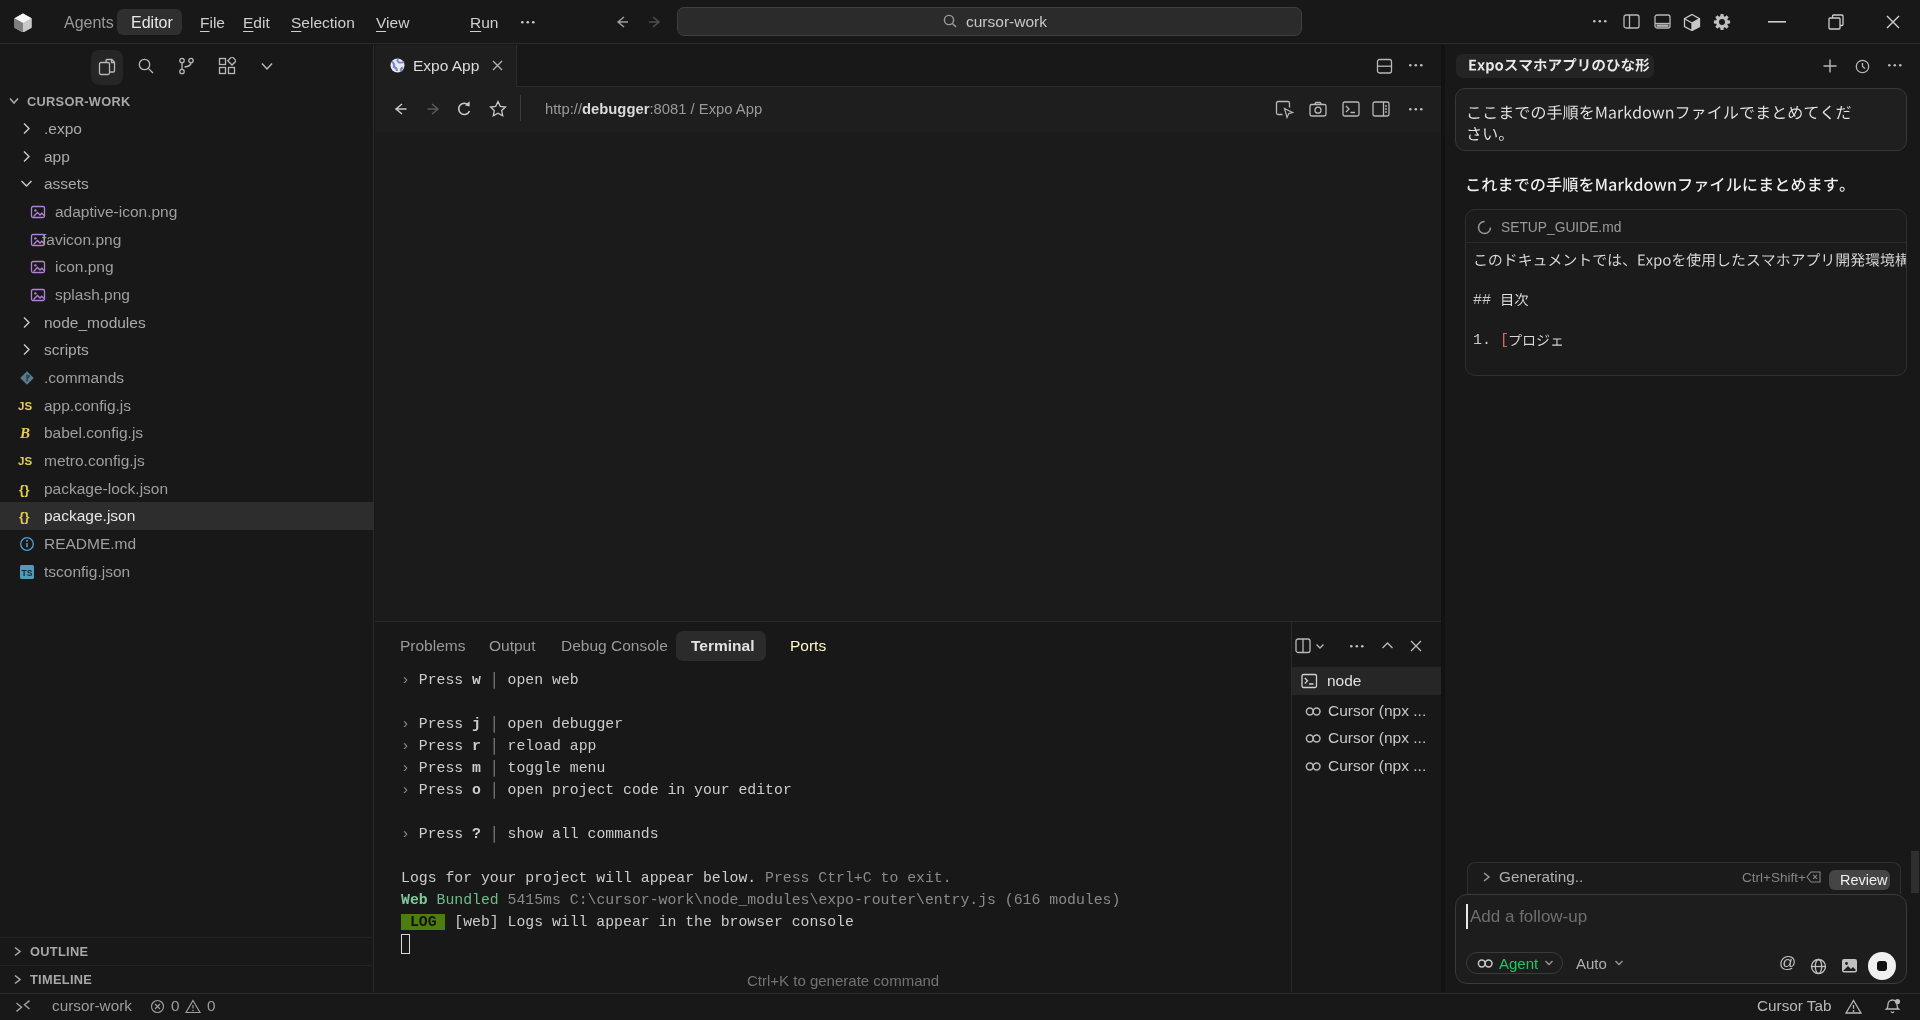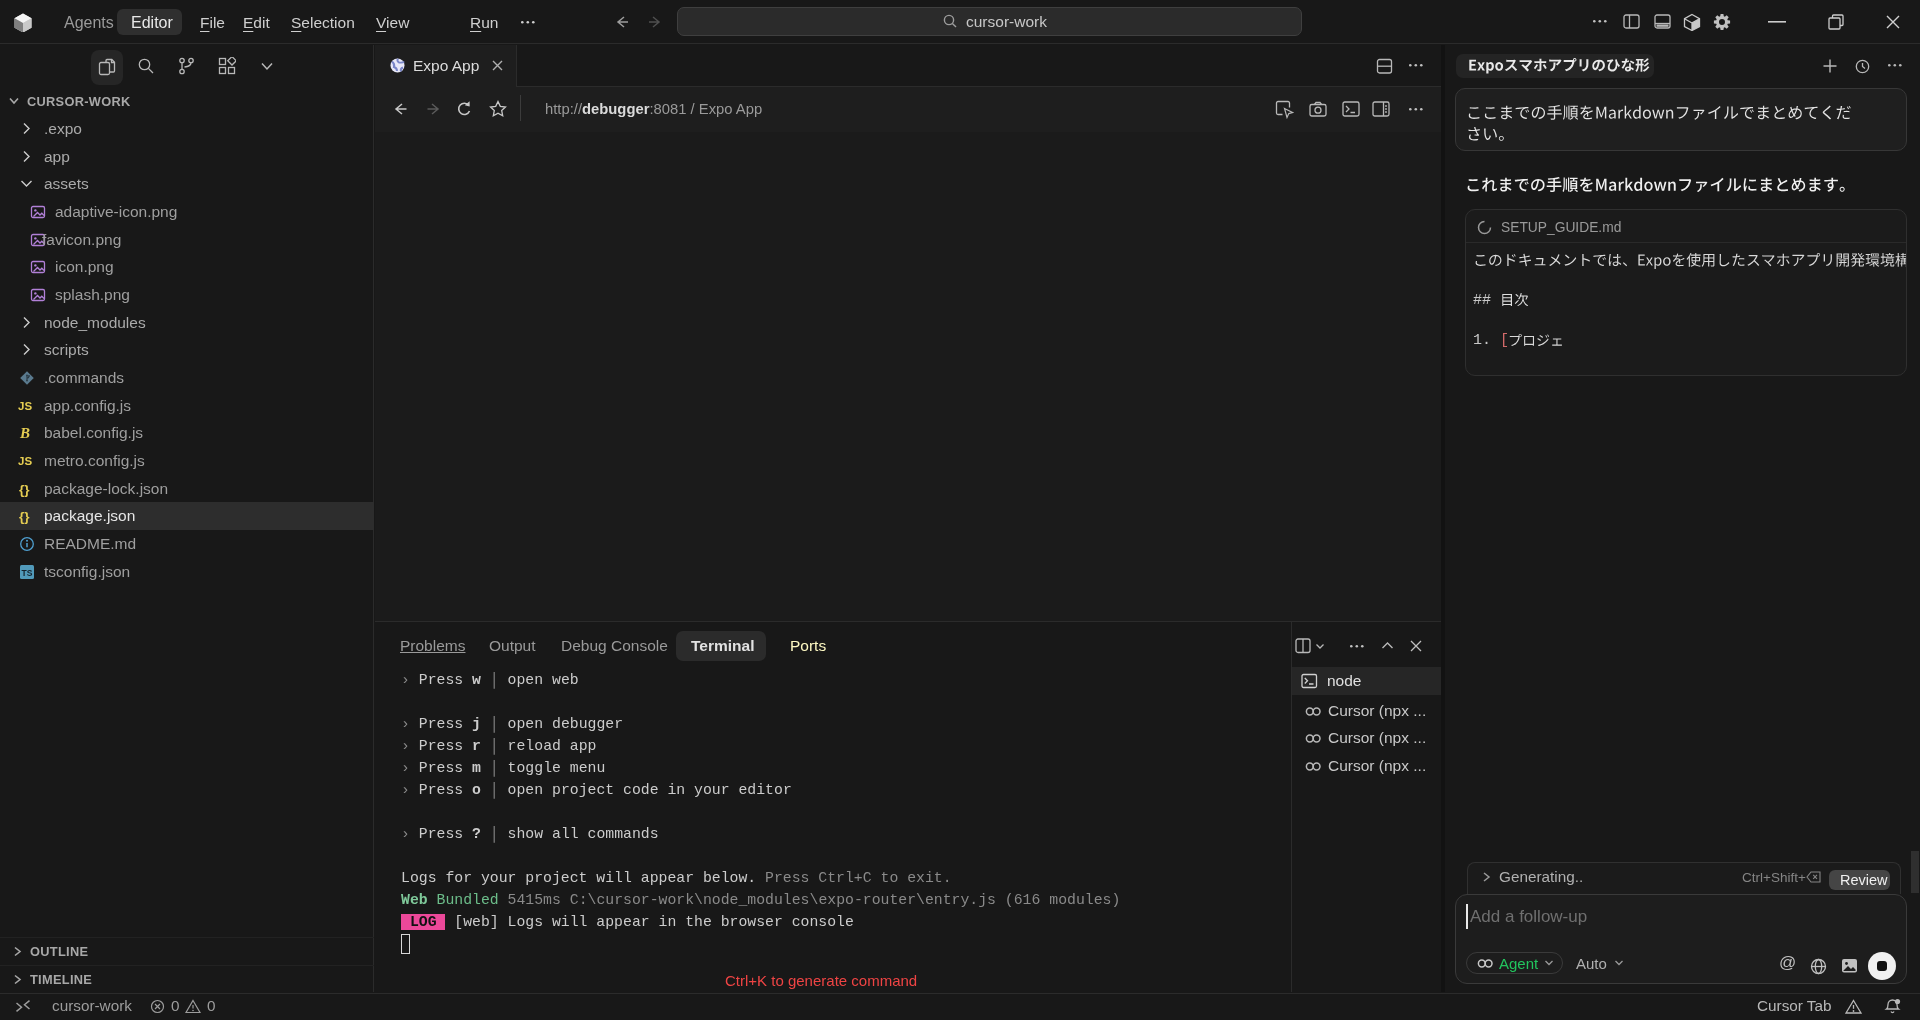--- a/index.html
+++ b/index.html
@@ -237,21 +237,21 @@
     <circle cx="14" cy="5" r="0.9" fill="#b8b8b8"></circle>
     <circle cx="14" cy="8" r="0.9" fill="#b8b8b8"></circle>
     <circle cx="14" cy="11" r="0.9" fill="#b8b8b8"></circle>
   </svg>
 <svg style="position:absolute;left:1408.2px;top:106.7px;" width="15.6" height="4.6" viewBox="0 0 15.6 4.6" fill="none">
     <circle cx="2.3" cy="2.3" r="1.3" fill="#c0c0c0"></circle>
     <circle cx="7.8" cy="2.3" r="1.3" fill="#c0c0c0"></circle>
     <circle cx="13.3" cy="2.3" r="1.3" fill="#c0c0c0"></circle>
   </svg>
 <div style="position:absolute;left:375px;top:621px;width:1066px;height:371px;background:#181818;border-top:1px solid #2b2b2b;"></div>
-<div style="position:absolute;left:400px;top:646.0px;transform:translateY(-50%);font:15.5px 'Liberation Sans',sans-serif;color:#9a9a9a;white-space:pre;text-decoration:underline;">Problems</div>
+<div style="position:absolute;left:400px;top:646.0px;transform:translateY(-50%);font:15.5px 'Liberation Sans',sans-serif;color:#9a9a9a;white-space:pre;">Problems</div>
 <div style="position:absolute;left:489px;top:646.0px;transform:translateY(-50%);font:15.5px 'Liberation Sans',sans-serif;color:#9a9a9a;white-space:pre;">Output</div>
 <div style="position:absolute;left:561px;top:646.0px;transform:translateY(-50%);font:15.5px 'Liberation Sans',sans-serif;color:#9a9a9a;white-space:pre;">Debug Console</div>
 <div style="position:absolute;left:676px;top:631px;width:90px;height:30px;background:#2b2b2b;border-radius:7px;"></div>
 <div style="position:absolute;left:691px;top:646.0px;transform:translateY(-50%);font:15.5px 'Liberation Sans',sans-serif;font-weight:600;color:#e2e2e2;white-space:pre;">Terminal</div>
 <div style="position:absolute;left:774px;top:646.0px;transform:translateY(-50%);font:15.5px 'Liberation Sans',sans-serif;color:#fef9c3;white-space:pre;margin-left:16px;">Ports</div>
 <svg style="position:absolute;left:1295px;top:638px;" width="17" height="16" viewBox="0 0 17 16" fill="none">
     <rect x="1" y="1" width="14" height="13.5" rx="2" stroke="#b8b8b8" stroke-width="1.3" fill="none"></rect>
     <path d="M8 1 V14.5" stroke="#b8b8b8" stroke-width="1.3" fill="none"></path>
   </svg>
 <svg style="position:absolute;left:1315px;top:643px;" width="10" height="7" viewBox="0 0 10 7" fill="none">
@@ -269,23 +269,23 @@
     <path d="M2 2 L12 12 M12 2 L2 12" stroke="#c0c0c0" stroke-width="1.3"></path>
   </svg>
 <div style="position:absolute;left:401px;top:680.0px;transform:translateY(-50%);font:14.8px 'Liberation Mono',monospace;color:#cccccc;white-space:pre;"><span style="color:#8a8a8a">›</span> Press <b>w</b> <span style="color:#8a8a8a">│</span> open web</div>
 <div style="position:absolute;left:401px;top:724.0px;transform:translateY(-50%);font:14.8px 'Liberation Mono',monospace;color:#cccccc;white-space:pre;"><span style="color:#8a8a8a">›</span> Press <b>j</b> <span style="color:#8a8a8a">│</span> open debugger</div>
 <div style="position:absolute;left:401px;top:746.0px;transform:translateY(-50%);font:14.8px 'Liberation Mono',monospace;color:#cccccc;white-space:pre;"><span style="color:#8a8a8a">›</span> Press <b>r</b> <span style="color:#8a8a8a">│</span> reload app</div>
 <div style="position:absolute;left:401px;top:768.0px;transform:translateY(-50%);font:14.8px 'Liberation Mono',monospace;color:#cccccc;white-space:pre;"><span style="color:#8a8a8a">›</span> Press <b>m</b> <span style="color:#8a8a8a">│</span> toggle menu</div>
 <div style="position:absolute;left:401px;top:790.0px;transform:translateY(-50%);font:14.8px 'Liberation Mono',monospace;color:#cccccc;white-space:pre;"><span style="color:#8a8a8a">›</span> Press <b>o</b> <span style="color:#8a8a8a">│</span> open project code in your editor</div>
 <div style="position:absolute;left:401px;top:834.0px;transform:translateY(-50%);font:14.8px 'Liberation Mono',monospace;color:#cccccc;white-space:pre;"><span style="color:#8a8a8a">›</span> Press <b>?</b> <span style="color:#8a8a8a">│</span> show all commands</div>
 <div style="position:absolute;left:401px;top:878.0px;transform:translateY(-50%);font:14.8px 'Liberation Mono',monospace;color:#cccccc;white-space:pre;">Logs for your project will appear below. <span style="color:#8a8a8a">Press Ctrl+C to exit.</span></div>
 <div style="position:absolute;left:401px;top:900.0px;transform:translateY(-50%);font:14.8px 'Liberation Mono',monospace;color:#cccccc;white-space:pre;"><b style="color:#7fc99a">Web</b> <span style="color:#6cbd8a">Bundled</span> <span style="color:#8a8a8a">5415ms C:\cursor-work\node_modules\expo-router\entry.js (616 modules)</span></div>
-<div style="position:absolute;left:401px;top:922.0px;transform:translateY(-50%);font:14.8px 'Liberation Mono',monospace;color:#cccccc;white-space:pre;"><span style="background:#ec4899;color:#111;font-weight:bold">&nbsp;LOG&nbsp;</span> [web] Logs will appear in the browser console</div>
+<div style="position:absolute;left:401px;top:922.0px;transform:translateY(-50%);font:14.8px 'Liberation Mono',monospace;color:#cccccc;white-space:pre;"><span style="background:#4d7c0f;color:#111;font-weight:bold">&nbsp;LOG&nbsp;</span> [web] Logs will appear in the browser console</div>
 <div style="position:absolute;left:401px;top:934px;width:9px;height:20px;border:1px solid #d8d8d8;"></div>
-<div style="position:absolute;left:725px;top:980.0px;transform:translateY(-50%);font:15px 'Liberation Sans',sans-serif;color:#ef4444;white-space:pre;">Ctrl+K to generate command</div>
+<div style="position:absolute;left:747px;top:980.0px;transform:translateY(-50%);font:15px 'Liberation Sans',sans-serif;color:#737373;white-space:pre;">Ctrl+K to generate command</div>
 <div style="position:absolute;left:1291px;top:621px;width:1px;height:371px;background:#2b2b2b;"></div>
 <div style="position:absolute;left:1292px;top:667px;width:149px;height:28px;background:#262626;"></div>
 <svg style="position:absolute;left:1301px;top:673px;" width="17" height="16" viewBox="0 0 17 16" fill="none">
     <rect x="1" y="1.5" width="14.5" height="13" rx="1.5" stroke="#d0d0d0" stroke-width="1.3"></rect>
     <path d="M3.8 5 L6.5 7.8 L3.8 10.5 M8 11 H12.5" stroke="#d0d0d0" stroke-width="1.3"></path>
   </svg>
 <div style="position:absolute;left:1327px;top:681.0px;transform:translateY(-50%);font:15.5px 'Liberation Sans',sans-serif;color:#e0e0e0;white-space:pre;">node</div>
 <svg style="position:absolute;left:1305px;top:705.5px;" width="17" height="11" viewBox="0 0 17 11" fill="none">
     <circle cx="4.8" cy="5.5" r="3.4" stroke="#b8b8b8" stroke-width="1.5"></circle>
     <circle cx="11.6" cy="5.5" r="3.4" stroke="#b8b8b8" stroke-width="1.5"></circle>

